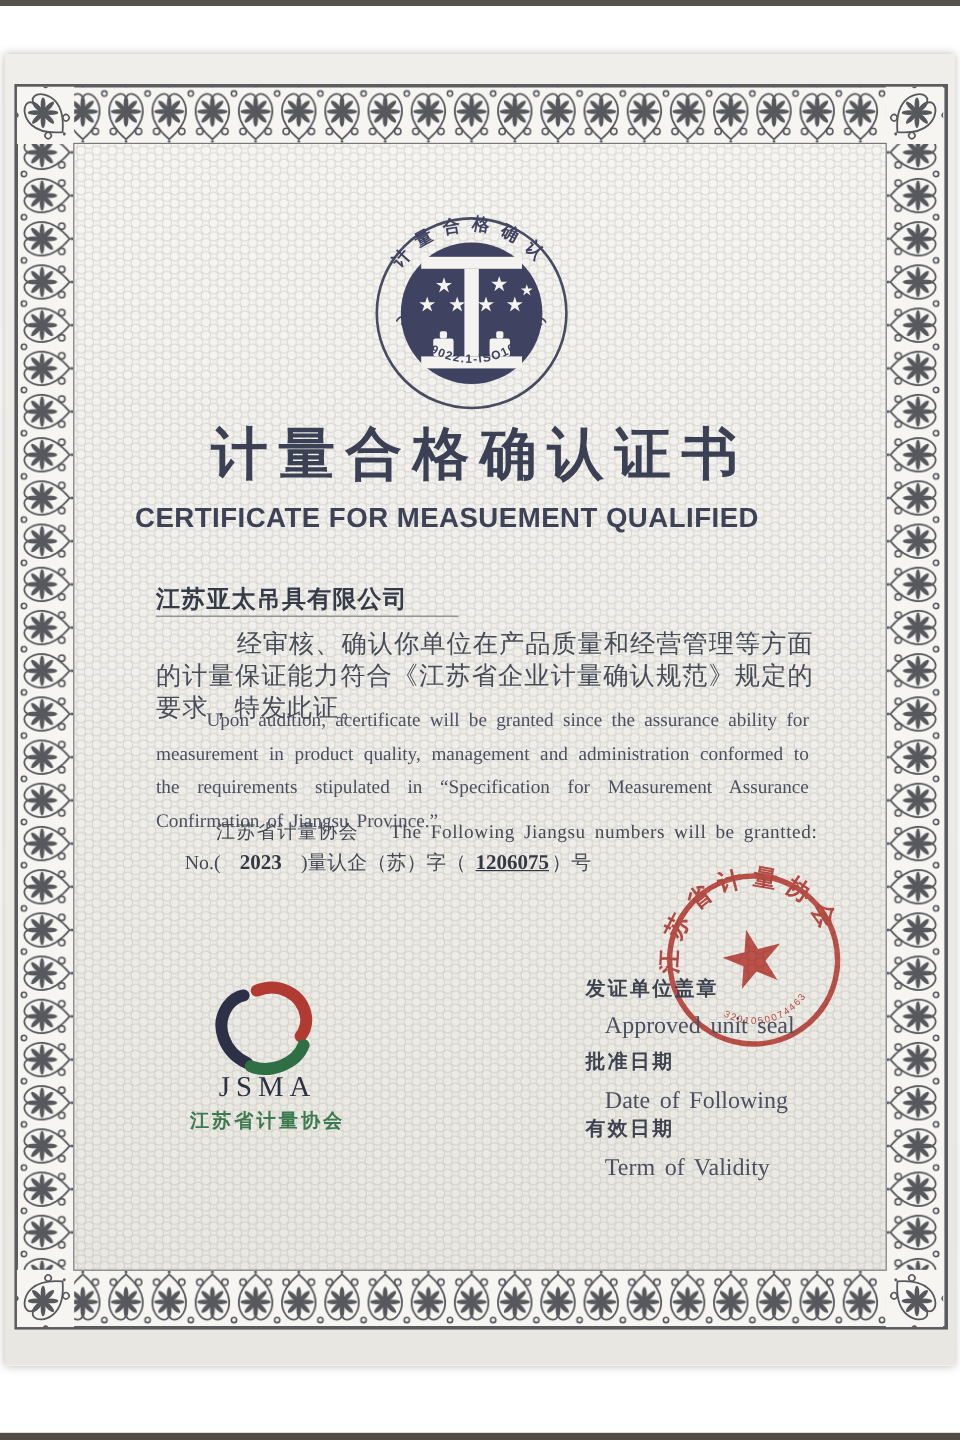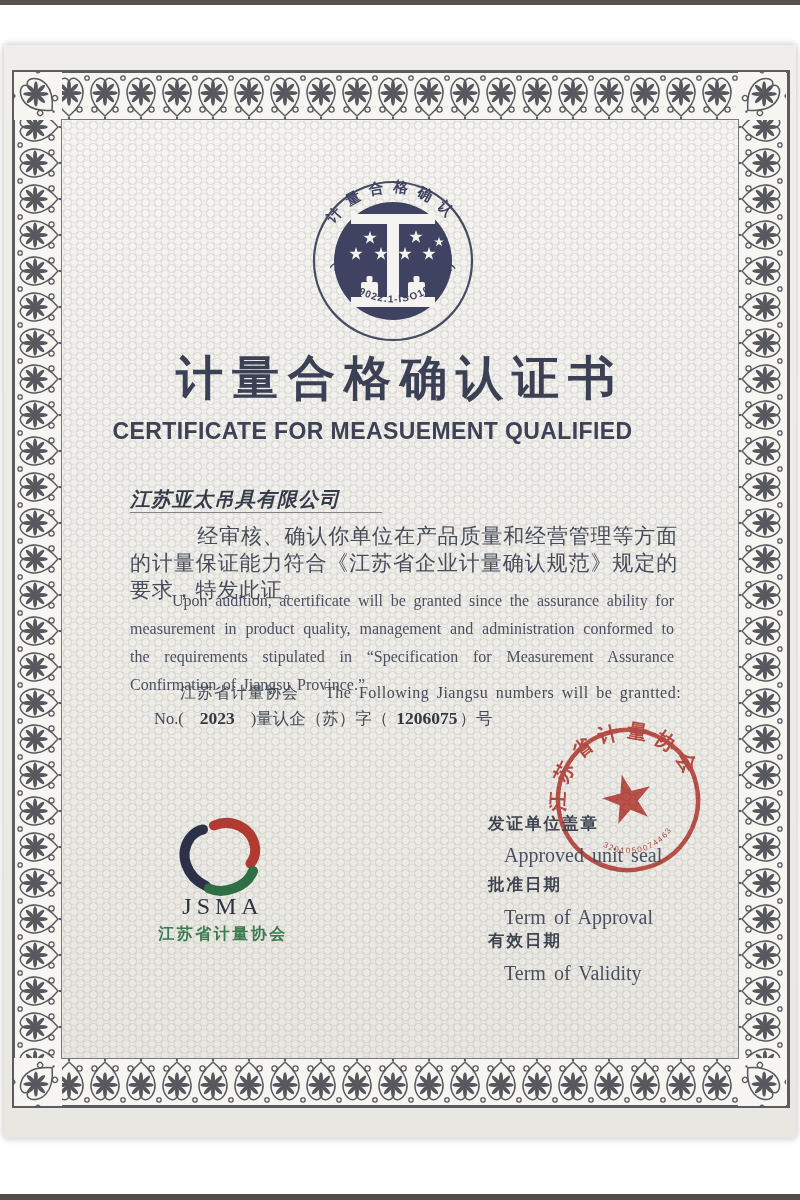--- a/index.html
+++ b/index.html
@@ -52,35 +52,35 @@
   }
   .title-en{
     left:0;top:418px;width:745px;text-align:center;
     font-family:"Liberation Sans", sans-serif;font-weight:700;
     font-size:23px;color:#3d4257;letter-spacing:.4px;
   }
   .company{
     left:130px;top:486px;font-family:"Liberation Sans", sans-serif;
     font-weight:700;font-size:20px;color:#363b49;letter-spacing:1px;
   }
-  .company span{border-bottom:1.5px solid #82827f;padding-right:42px;padding-bottom:2px;font-style:italic;}
+  .company span{border-bottom:1.5px solid #82827f;padding-right:42px;padding-bottom:2px;}
   .para-zh{
     left:130px;top:523px;width:548px;font-size:21px;line-height:27px;
     color:#474c59;letter-spacing:.8px;text-indent:3.2em;text-align:justify;
   }
   .para-en{
     left:130px;top:587px;width:544px;font-size:16px;line-height:28px;
     color:#4a5061;text-align:justify;text-indent:42px;word-spacing:2.5px;
   }
   .serial-row1{left:180px;top:683px;font-size:16px;color:#454a56;letter-spacing:1px;}
   .serial-row1 .en{margin-left:26px;letter-spacing:.5px;word-spacing:3px;}
   .serial-row2{left:154px;top:708px;font-size:16.5px;color:#454a56;}
   .serial-row2 b{font-size:17.5px;color:#333844;}
   .serial-row2 .gap1{margin:12px 16px;}
-  .serial-row2 .gap2{margin-left:8px;margin-right:2px;}
+  .serial-row2 .gap2{margin-left:8px;margin-right:2px;text-decoration:underline;}
   .lbl-zh{font-family:"Liberation Sans", sans-serif;font-weight:600;font-size:16.5px;letter-spacing:2px;color:#3e4350;}
   .lbl-en{font-size:20px;color:#4a5061;word-spacing:3px;margin-left:16px;}
   .date-val{font-weight:700;font-size:21px;color:#343947;letter-spacing:2px;margin-left:28px;}
   .row-flex{display:flex;align-items:baseline;}
   
   .seal{left:550px;top:722px;transform:rotate(-14deg);opacity:.9;mix-blend-mode:multiply;}
   
   .jsma-logo{left:168px;top:810px;}
   .jsma-abbr{
     left:150px;top:893px;width:146px;text-align:center;
@@ -220,21 +220,21 @@
   <text font-family="Liberation Sans, sans-serif" font-size="8" fill="#bf4038" letter-spacing="1.6">
     <textPath href="#sealNumArc" startOffset="50%" text-anchor="middle">3201050074463</textPath>
   </text>
 </svg>
 
 <div class="abs lbl-zh" style="left:488px;top:813px">发证单位盖章</div>
 <div class="abs lbl-en" style="left:488px;top:844px">Approved unit seal</div>
 <div class="abs row-flex" style="left:488px;top:874px">
   <span class="lbl-zh">批准日期</span>
 </div>
-<div class="abs lbl-en" style="left:488px;top:906px">Term of Approval</div>
+<div class="abs lbl-en" style="left:488px;top:906px">Date of Following</div>
 <div class="abs row-flex" style="left:488px;top:930px">
   <span class="lbl-zh">有效日期</span>
 </div>
 <div class="abs lbl-en" style="left:488px;top:962px">Term of Validity</div>
 
 <svg class="abs jsma-logo" width="110" height="86" viewBox="0 0 110 86">
   <g fill="none" stroke-linecap="round" stroke-width="10">
     <path d="M38 76 C 19 67 10 45 22 28 C 25.5 23.5 30 20.5 35 19.5" stroke="#2c3148"></path>
     <path d="M46 15.5 C 64 8 84 18 87 37 C 87.8 43 86 49 82.5 53.5" stroke="#b13a32"></path>
     <path d="M85 61 C 79 77 56 85 41 78.5" stroke="#2f6f45"></path>

